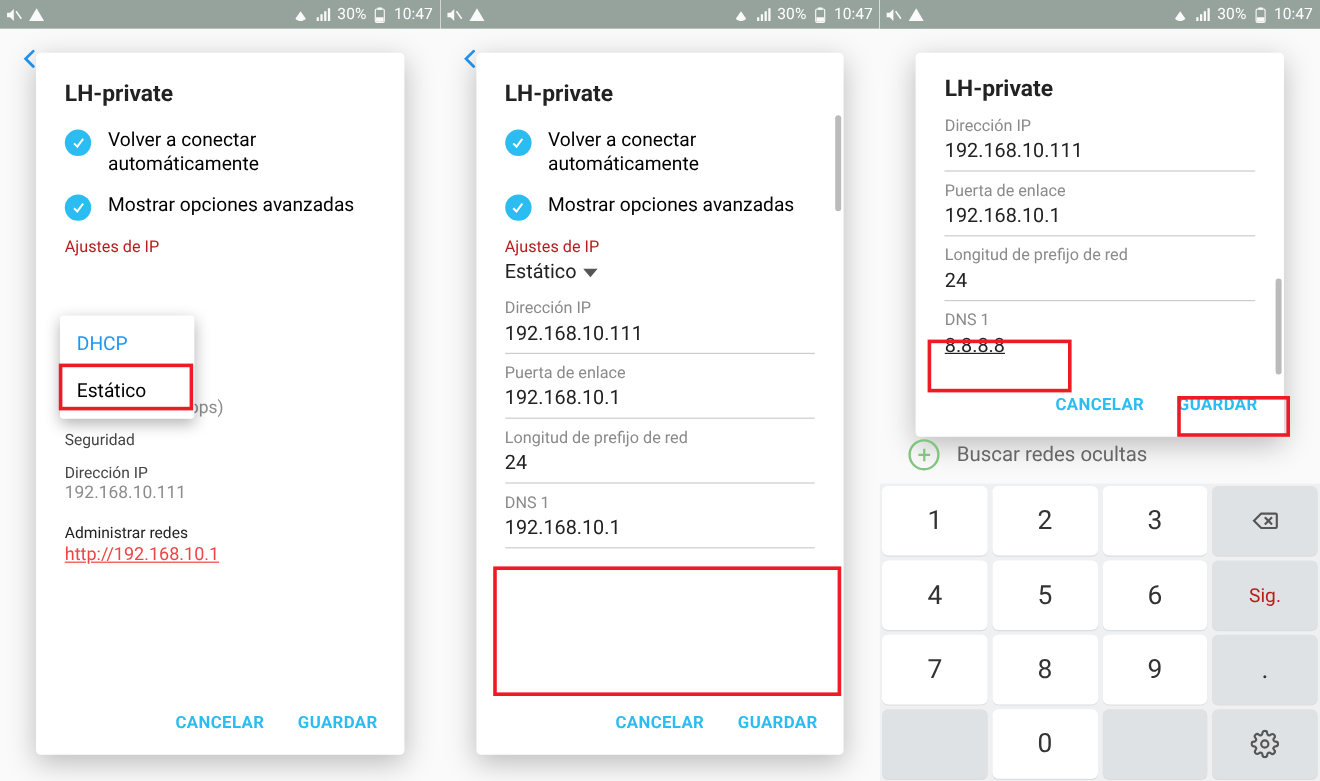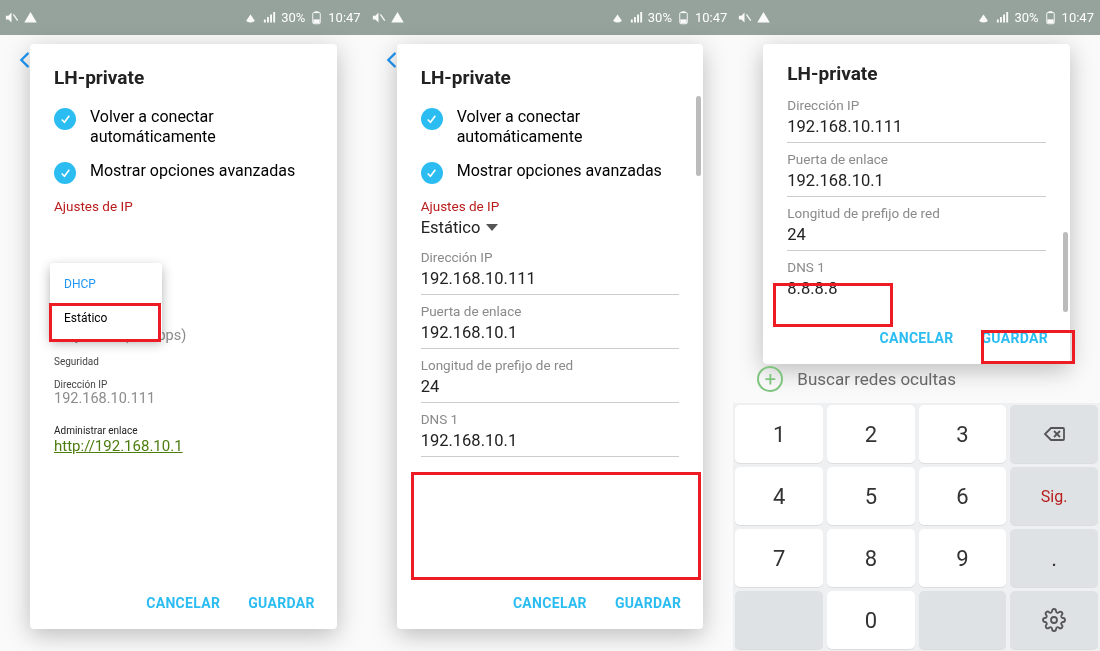--- a/index.html
+++ b/index.html
@@ -1,48 +1,48 @@
 <!DOCTYPE html>
 <html><head>
   <meta charset="utf-8">
   <style>
     * { box-sizing: border-box; margin: 0; padding: 0; }
     html, body { width: 1100px; height: 651px; overflow: hidden; font-family: "Roboto", "Segoe UI", Arial, sans-serif; background: #fff; }
     body { display: flex; }
 
     .phone { width: 366.66px; height: 651px; position: relative; background: #fafafa; overflow: hidden; }
 
-    .statusbar { height: 35px; background: #95a39c; color: #fff; display: flex; align-items: center; justify-content: space-between; padding: 0 6px 0 4px; font-size: 13px; }
+    .statusbar { height: 24px; background: #95a39c; color: #fff; display: flex; align-items: center; justify-content: space-between; padding: 0 6px 0 4px; font-size: 13px; }
     .statusbar .left, .statusbar .right { display: flex; align-items: center; gap: 4px; }
     .statusbar svg { width: 15px; height: 15px; opacity: .95; }
 
     .nav-strip { height: 50px; background: #fafafa; display:flex; align-items:center; padding: 0 14px; position: relative;}
     .nav-strip .back { color:#2196F3; }
     .dialog { position: absolute; left: 30px; right: 30px; top: 44px; background: #fff; border-radius: 4px; box-shadow: 0 6px 24px rgba(0,0,0,.25); display:flex; flex-direction: column;}
     .dialog.short { top: 44px; }
     .dialog-body { padding: 22px 24px 0 24px; overflow-y: auto;}
     .dialog h2 { font-size: 19px; font-weight: 700; color:#222; margin-bottom: 18px;}
     .check-row { display:flex; align-items:flex-start; gap: 14px; margin-bottom: 14px;}
     .check-row .txt { font-size: 16px; color:#000000; line-height: 1.25;}
     .check-circle { width: 22px; height:22px; border-radius: 50%; background:#2bbdf1; display:inline-flex; align-items:center; justify-content:center; flex-shrink:0; margin-top:1px;}
     .check-circle svg{ width:13px; height:13px; stroke:#fff; stroke-width:3; fill:none;}
 
     .section-label { font-size: 13.5px; color:#b91c1c; margin-top: 8px;}
     .field-block { margin-top: 6px; margin-bottom: 8px;}
     .field-label { font-size: 13.5px; color:#8a8a8a; }
     .field-value { font-size: 16.5px; color:#222; padding: 4px 0 6px 0; border-bottom: 1px solid #ccc;}
-    .static-info .label { font-size: 10px; color:#444; margin-top: 12px;}
+    .static-info .label { font-size: 13px; color:#444; margin-top: 12px;}
     .static-info .val { font-size: 14.5px; color:#8c8c8c; }
-    .link { color:#4d7c0f; text-decoration: underline; font-size:15px;}
+    .link { color:#ef4444; text-decoration: underline; font-size:15px;}
 
     .dropdown-row { display:flex; align-items:center; gap:6px; font-size:16.5px; color:#222; padding: 4px 0 6px 0;}
     .tri { width:0; height:0; border-left:6px solid transparent; border-right:6px solid transparent; border-top:7px solid #555;}
 
     .popup-menu { position:absolute; background:#fff; border-radius:3px; box-shadow: 0 4px 12px rgba(0,0,0,.3); padding: 4px 0;}
-    .popup-menu .item { padding: 10px 22px 10px 14px; font-size:12px;}
+    .popup-menu .item { padding: 10px 22px 10px 14px; font-size:16px;}
     .popup-menu .item.sel { color:#2196F3;}
 
     .action-row { display:flex; justify-content:flex-end; gap: 28px; padding: 16px 22px 18px 0; }
     .action-btn { color:#2bbdf1; font-weight:700; font-size:14px; letter-spacing:.3px;}
 
     .red-box { border: 3px solid #ed1c24; position:absolute; pointer-events:none;}
 
     .search-row { position:absolute; left: 24px; right:24px; bottom: 252px; height: 40px; display:flex; align-items:center; gap: 14px; color:#666; font-size:17px;}
     .plus-circle { width:26px; height:26px; border:2px solid #7fc47f; border-radius:50%; display:inline-flex; align-items:center; justify-content:center; color:#7fc47f; font-size:20px; line-height:1;}
     .scroll-mark { position:absolute; right:2px; top:52px; width:5px; height:80px; background:#bbb; border-radius:3px;}
@@ -117,21 +117,21 @@
       <div style="height:90px; position:relative;">
         <div style="position:absolute; left:0; bottom:0; font-size:16.5px; color:#222;">N·</div>
       </div>
 
       <div class="static-info">
         <div class="label">Velocidad de red</div>
         <div class="val">Muy fuerte(65Mbps)</div>
         <div class="label">Seguridad</div>
         <div class="label">Dirección IP</div>
         <div class="val">192.168.10.111</div>
-        <div class="label" style="color:#222; margin-top:18px;">Administrar enlace</div>
+        <div class="label" style="color:#222; margin-top:18px;">Administrar redes</div>
         <a class="link">http://192.168.10.1</a>
       </div>
     </div>
     <div class="action-row">
       <span class="action-btn">CANCELAR</span>
       <span class="action-btn">GUARDAR</span>
     </div>
   </div>
 
   <div class="popup-menu" style="left:50px; top:263px; width:112px;">
@@ -267,21 +267,21 @@
       <div class="field-block">
         <div class="field-label">Puerta de enlace</div>
         <div class="field-value">192.168.10.1</div>
       </div>
       <div class="field-block">
         <div class="field-label">Longitud de prefijo de red</div>
         <div class="field-value">24</div>
       </div>
       <div class="field-block" style="margin-bottom:0;">
         <div class="field-label">DNS 1</div>
-        <div class="field-value" style="border-bottom:none;">8.8.8.8</div>
+        <div class="field-value" style="border-bottom:none;text-decoration:underline;">8.8.8.8</div>
       </div>
     </div>
     <div class="action-row" style="padding-top:6px;">
       <span class="action-btn">CANCELAR</span>
       <span class="action-btn">GUARDAR</span>
     </div>
   </div>
 
   <div class="red-box" style="left:40px; top:283px; width:120px; height:44px;"></div>
   <div class="red-box" style="left:248px; top:330px; width:94px; height:34px;"></div>

